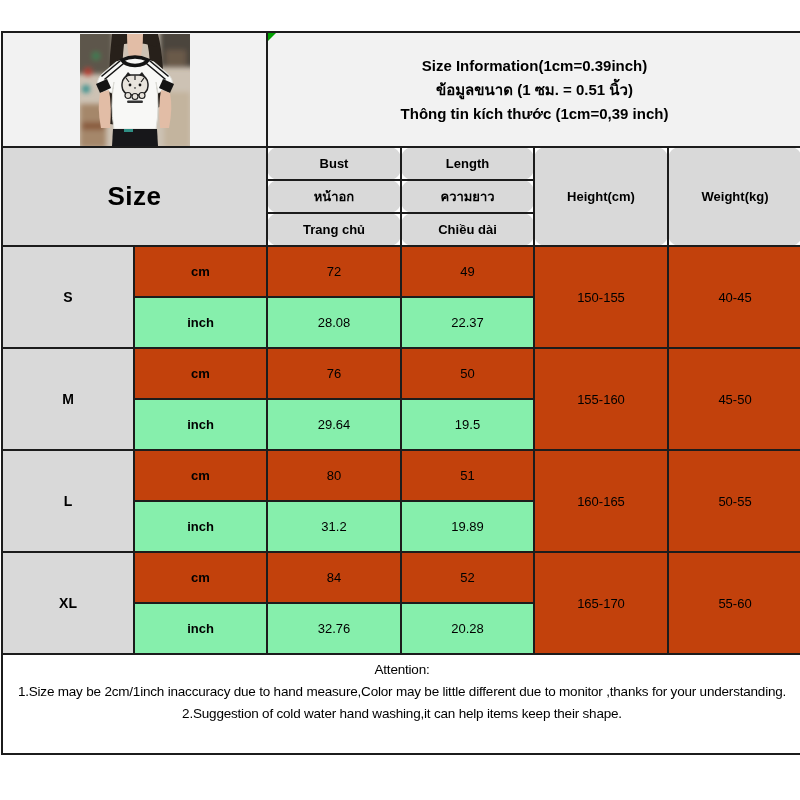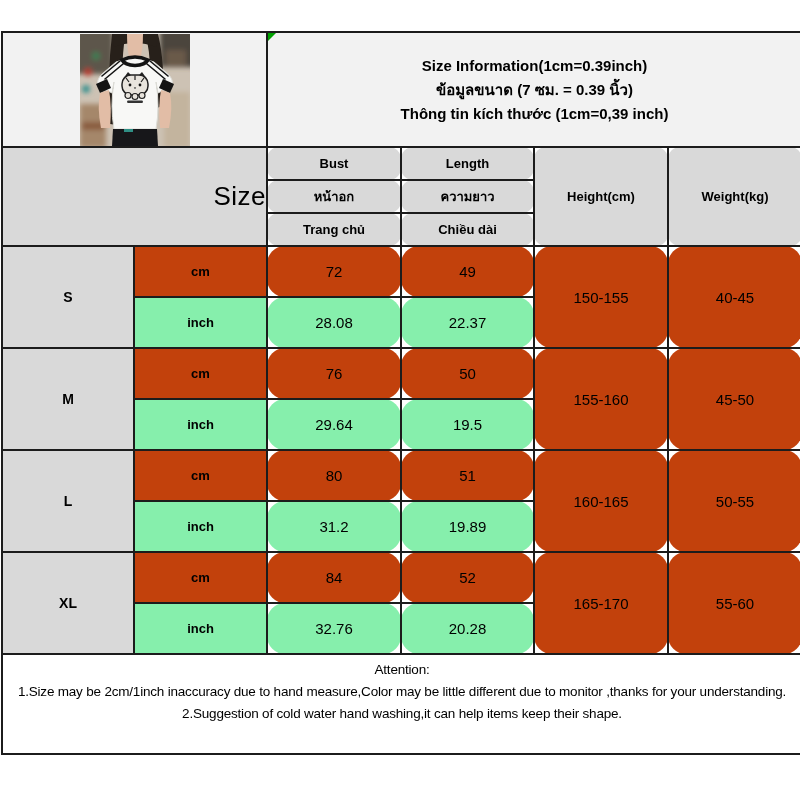--- a/index.html
+++ b/index.html
@@ -17,25 +17,25 @@
   .bg-title { background:#f2f2f2; position:relative; }
   .bg-head  { background:#d9d9d9; }
   .bg-cm    { background:#c2410c; }
   .bg-inch  { background:#86efac; }
   .bg-attn  { background:#ffffff; }
   tr.r-photo { height:114px; }
   tr.r-h    { height:33px; }
   tr.r-d    { height:51px; }
   tr.r-attn { height:100px; }
   .title-line { font-weight:bold; font-size:15px; line-height:24px; }
-  .size-big { font-weight:normal; font-size:26px; letter-spacing:0.5px;text-align:right; }
+  .size-big { font-weight:bold; font-size:26px; letter-spacing:0.5px; }
   .hdr      { font-weight:bold; font-size:13px;border-radius:12px; }
   .size-lbl { font-weight:bold; font-size:14px; }
   .unit     { font-weight:bold; font-size:13px; }
-  .val      { font-size:15px;border-radius:18px; }
+  .val      { font-size:13px; }
   .attn-cell { vertical-align:top; padding:4px 6px 0 6px; font-size:13.5px; line-height:22px; letter-spacing:-0.2px; }
   .corner-marker {
     position:absolute; top:0; left:0; width:0; height:0;
     border-top:8px solid #00a000; border-right:8px solid transparent;
   }
   .photo-wrap { width:110px; height:112px; margin:1px auto 0 auto; }
   .photo-wrap svg { display:block; }
 </style>
 </head>
 <body>
@@ -102,21 +102,21 @@
             <rect x="7" y="28.5" width="16" height="2.4" rx="1.2" fill="#333"></rect>
           </g>
           <path d="M33 95 L77 95 L78 112 L32 112 Z" fill="#17171a"></path>
           <rect x="44" y="95" width="9" height="3" fill="#2f8f85"></rect>
         </svg>
       </div>
     </td>
     <td colspan="4" class="bg-title">
       <span class="corner-marker"></span>
       <div class="title-line">Size Information(1cm=0.39inch)</div>
-      <div class="title-line">ข้อมูลขนาด (7 ซม. = 0.39 นิ้ว)</div>
+      <div class="title-line">ข้อมูลขนาด (1 ซม. = 0.51 นิ้ว)</div>
       <div class="title-line">Thông tin kích thước (1cm=0,39 inch)</div>
     </td>
   </tr>
 
   <tr class="r-h">
     <td colspan="2" rowspan="3" class="bg-head size-big">Size</td>
     <td class="bg-head hdr">Bust</td>
     <td class="bg-head hdr">Length</td>
     <td rowspan="3" class="bg-head hdr">Height(cm)</td>
     <td rowspan="3" class="bg-head hdr">Weight(kg)</td>

